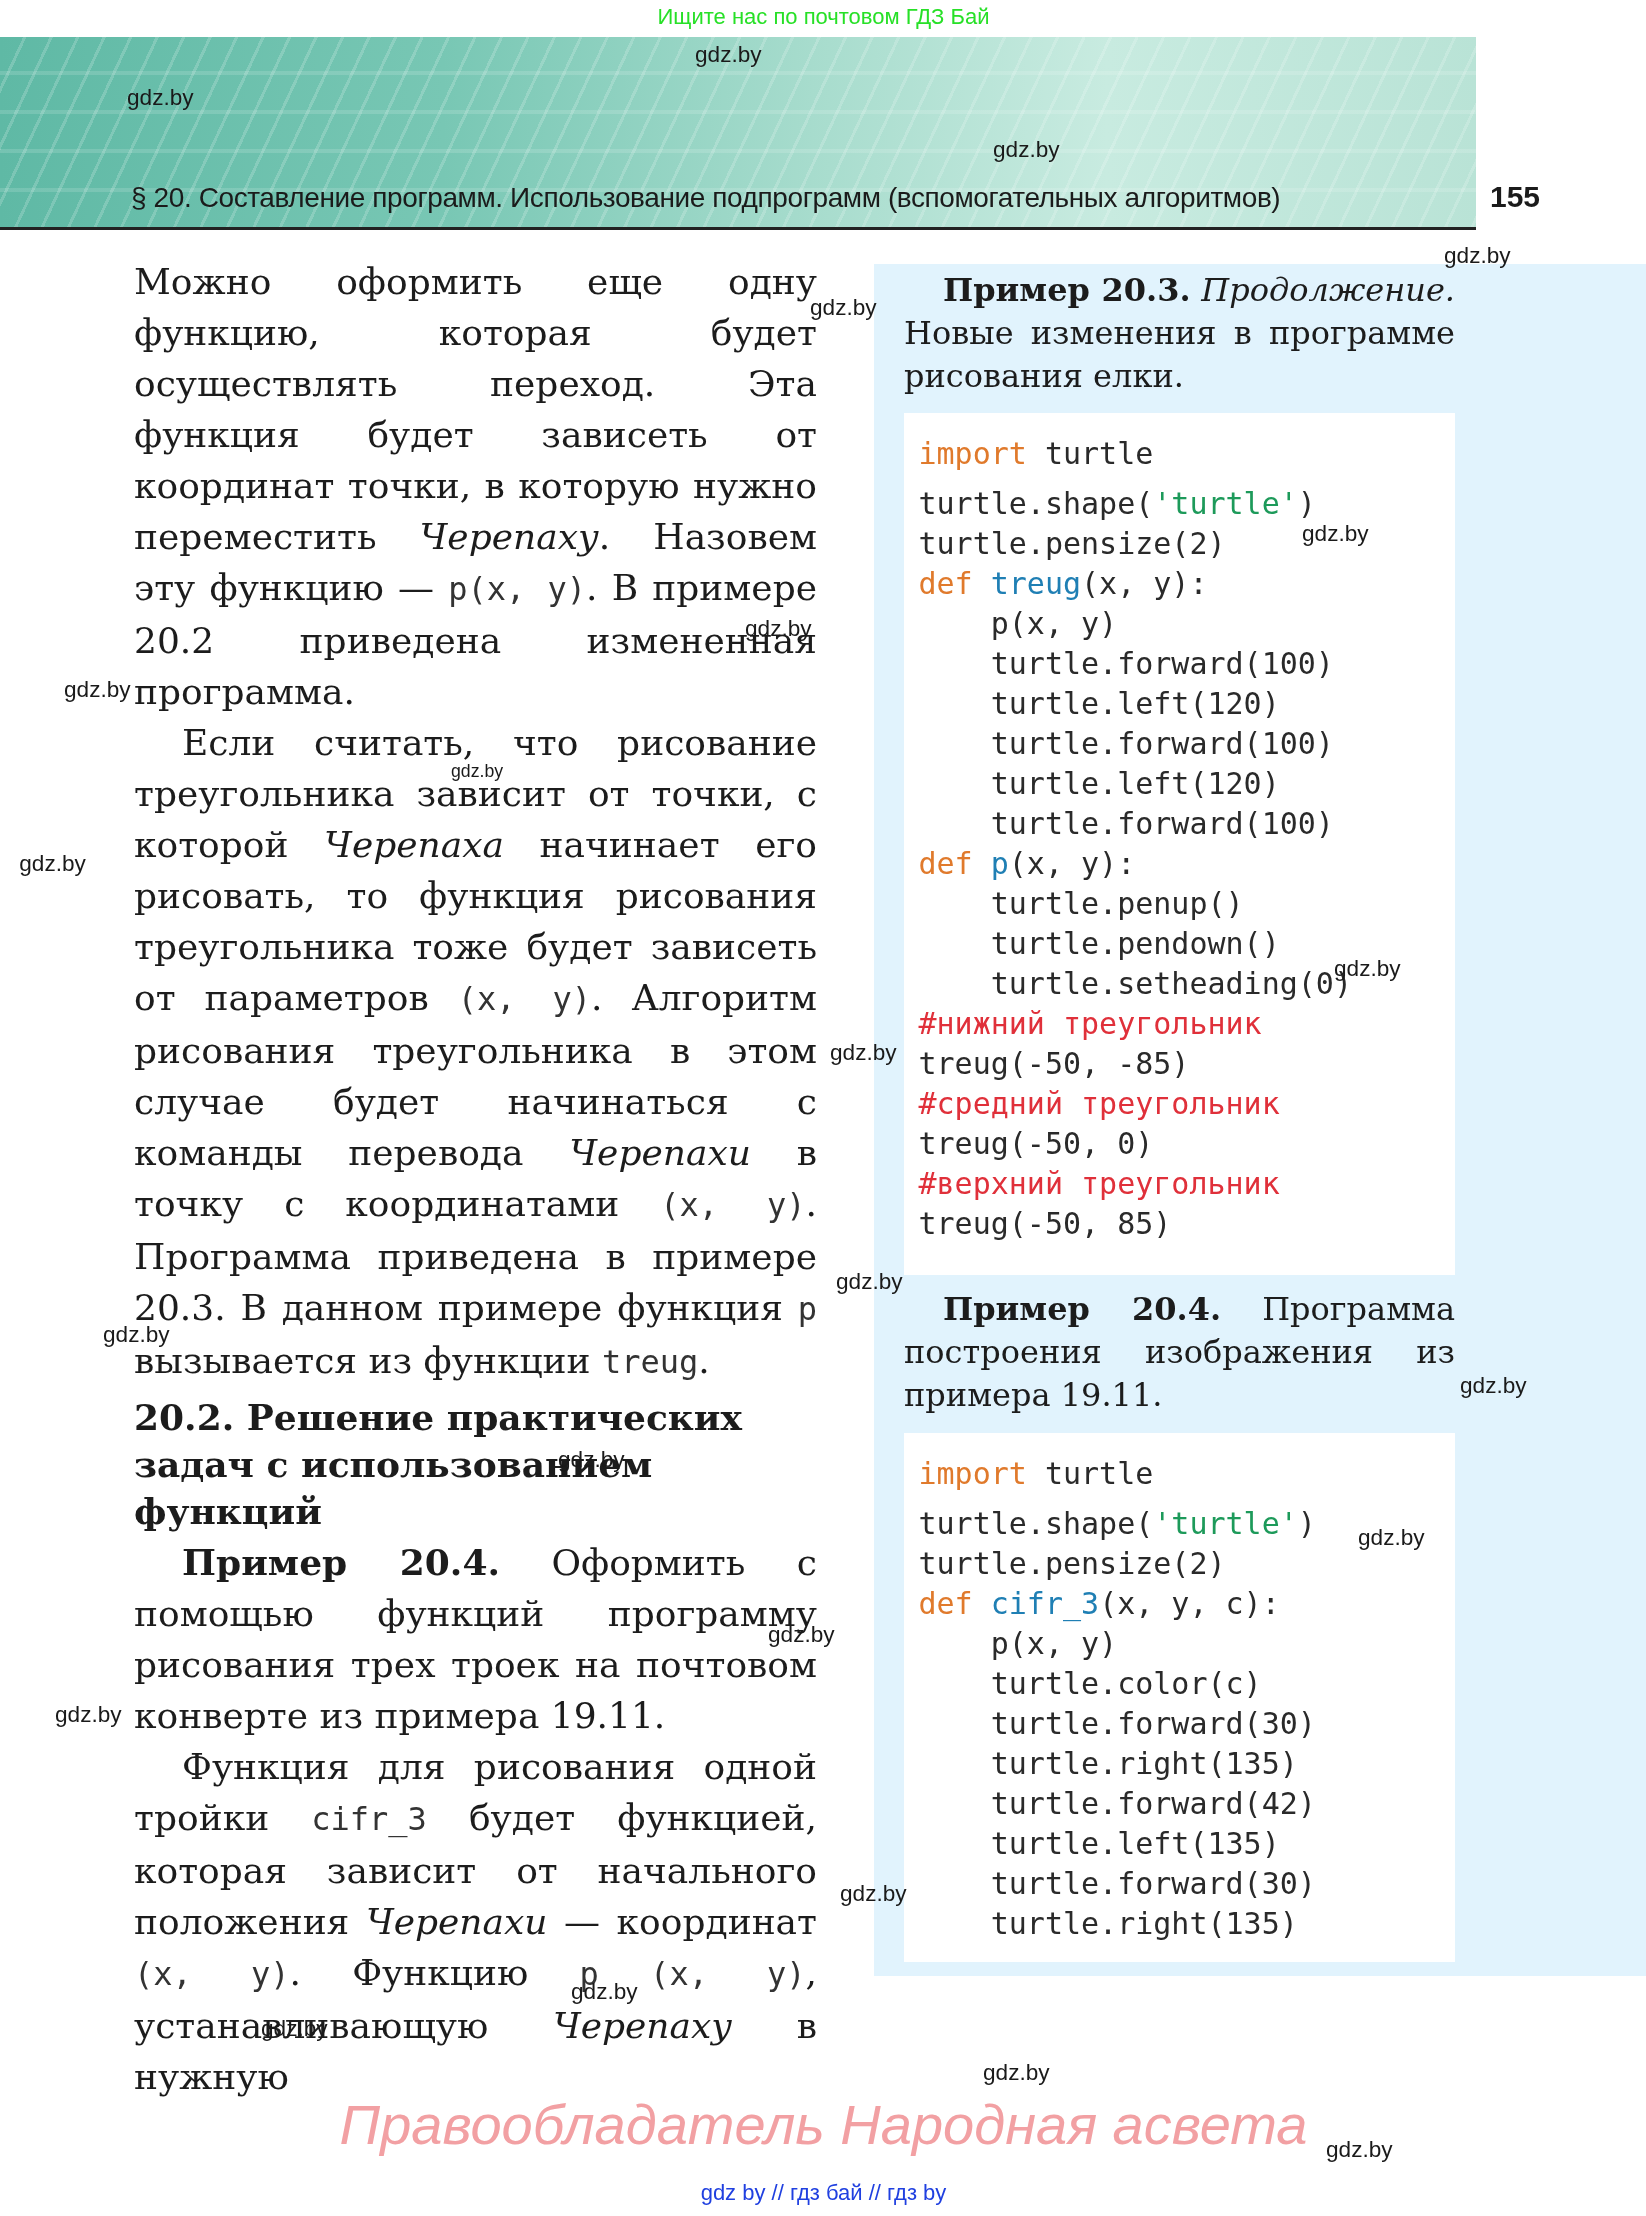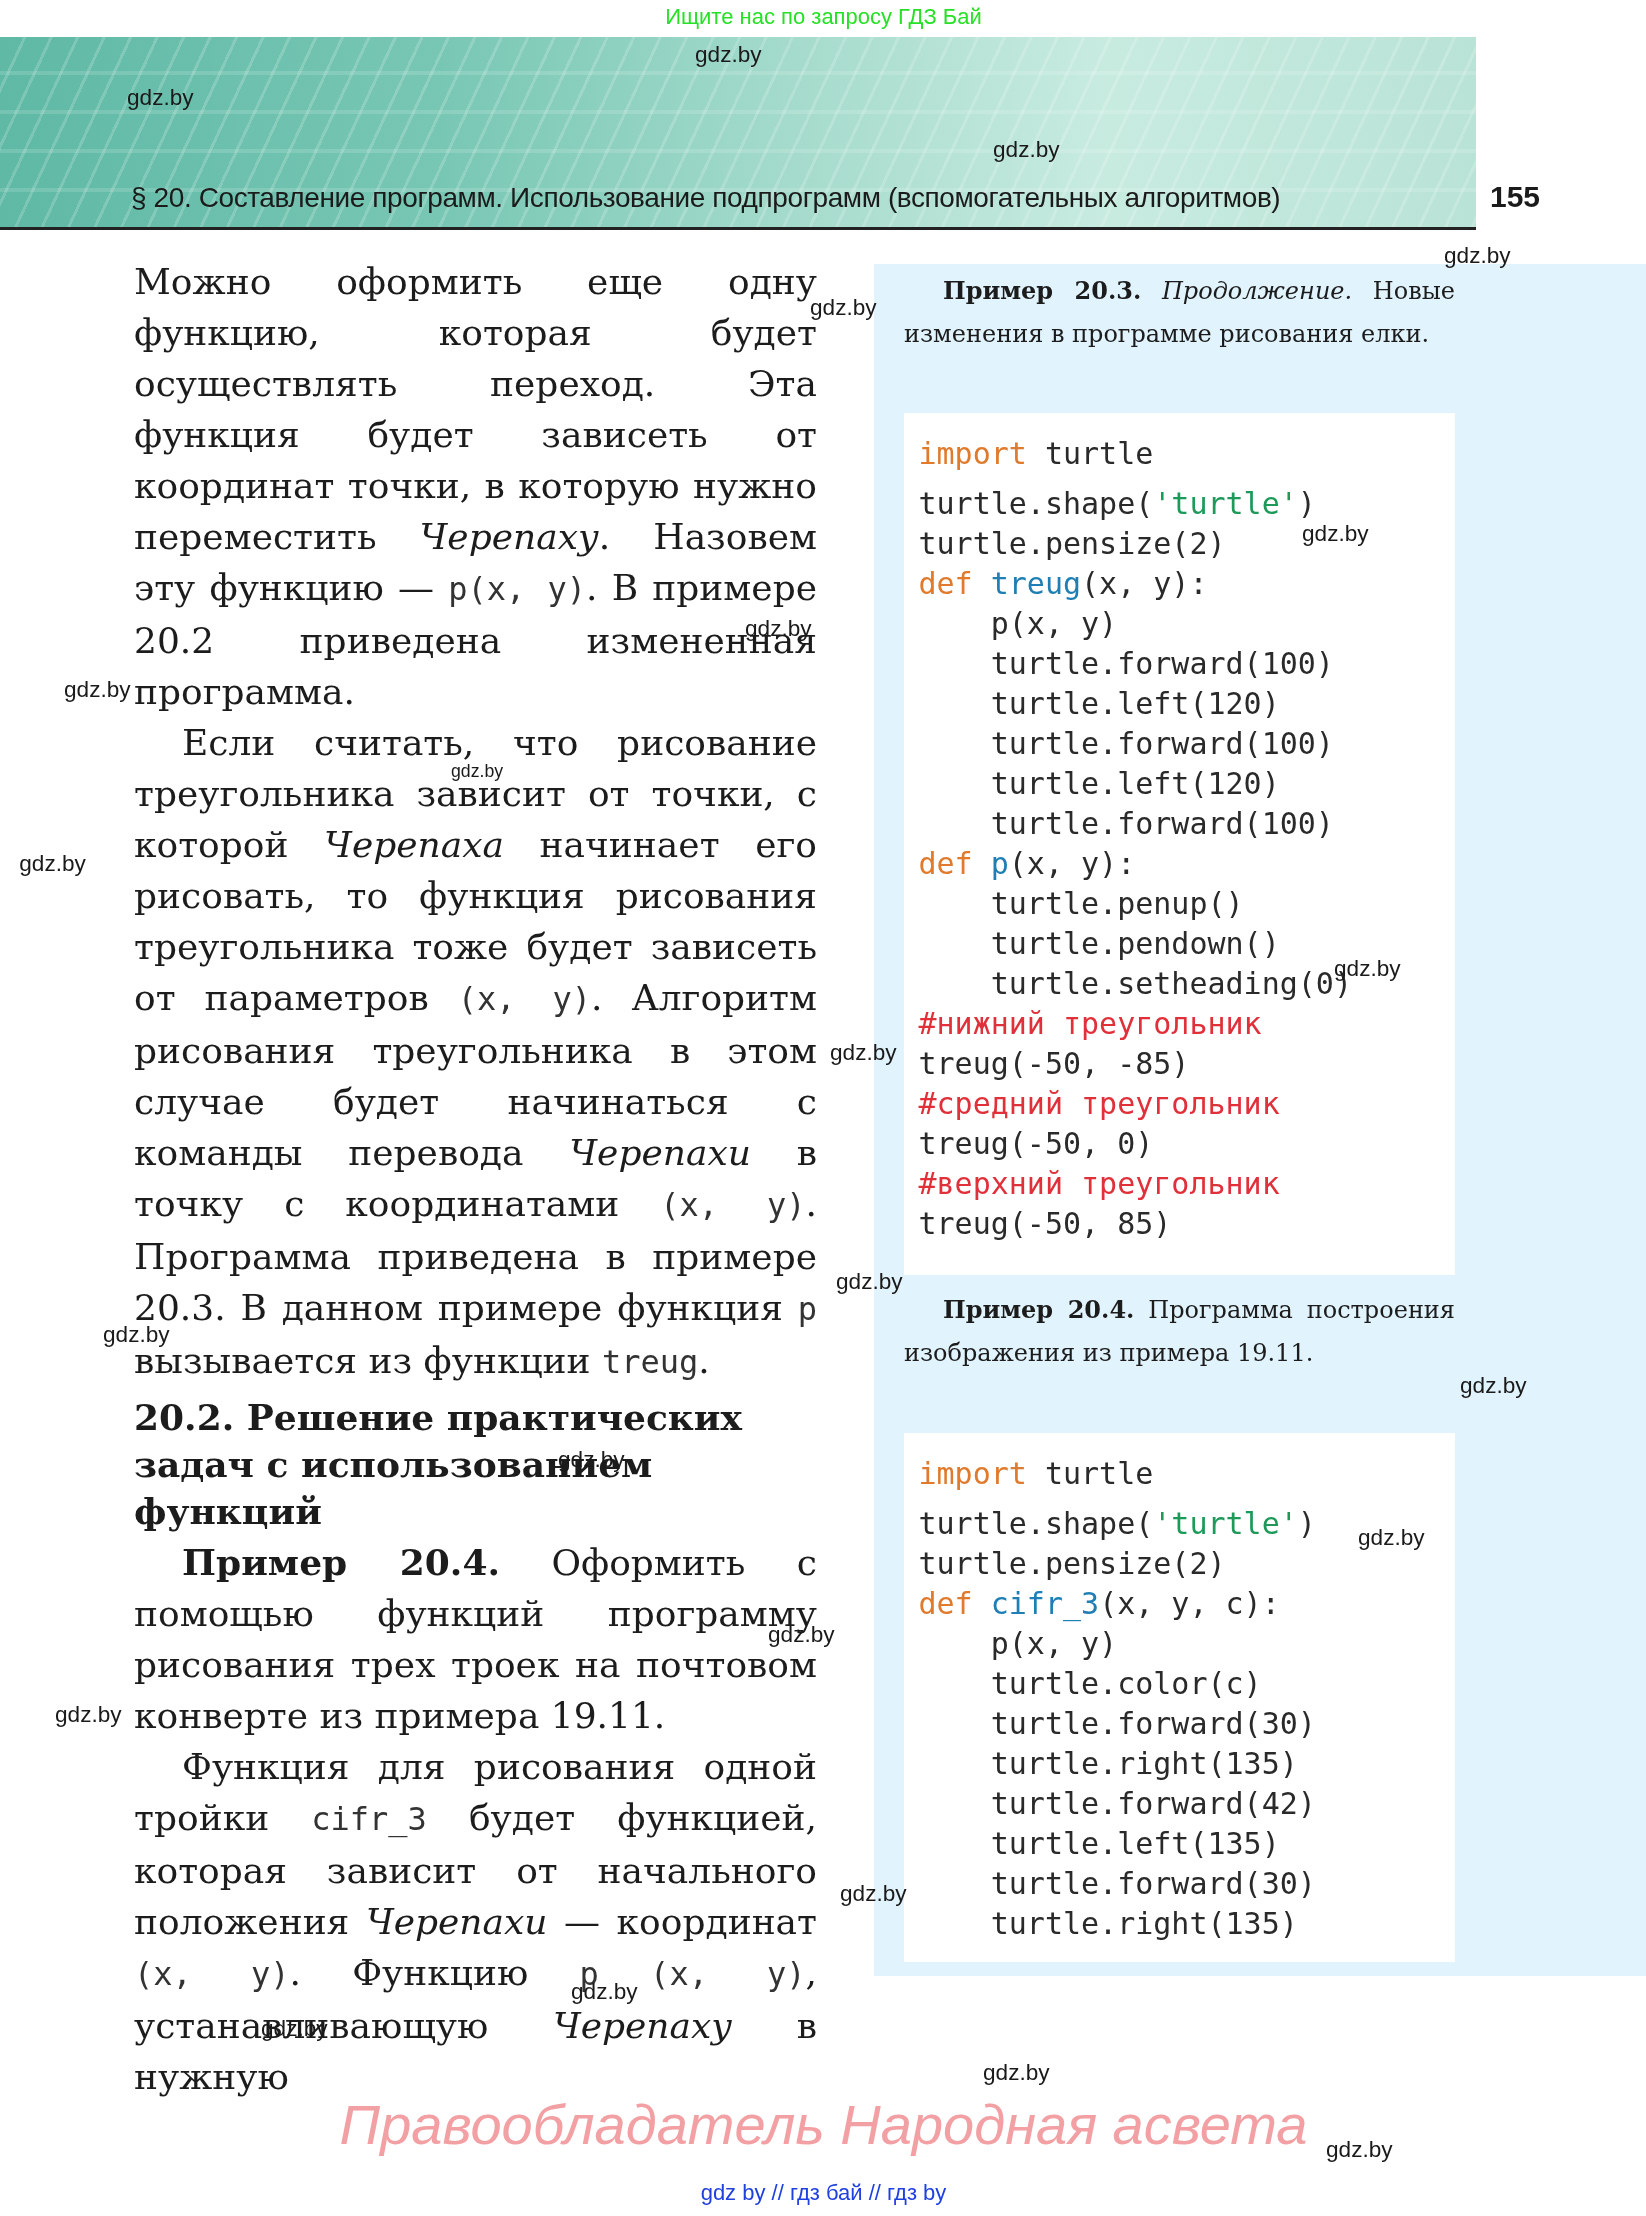--- a/index.html
+++ b/index.html
@@ -47,21 +47,21 @@
       font-weight: bold; font-size: 36px; line-height: 47px; margin: 6.4px 0 1.6px 0 !important;
       text-align: left;
     }
     .bold { font-weight: bold; }
     .side-panel {
       position: absolute; left: 874px; top: 264px; width: 772px; height: 1712px;
       background: #e1f3fd;
     }
     .side-text {
       position: absolute; left: 904px; width: 551px;
-      font-size: 24px; line-height: 43px; text-align: justify;
+      font-size: 32px; line-height: 43px; text-align: justify;
     }
     .side-text p { margin: 0; }
     .side-text .indent { text-indent: 39px; }
     .code-box {
       position: absolute; left: 904px; width: 551px; background: #ffffff;
       font-family: "DejaVu Sans Mono", monospace; font-size: 30px; color: #2a2a2a;
       padding: 6.4px 0 6.4px 14.5px; box-sizing: border-box;
     }
     .code-line { white-space: pre; height: 40px; line-height: 40px; }
     .code-line.gap { margin-bottom: 9.7px; margin-top: 15px; }
@@ -75,21 +75,21 @@
       color: #f2a0a3;
     }
     .footer-links {
       position: absolute; left: 0; width: 1647px; top: 2180px; text-align: center;
       font-family: "Liberation Sans", sans-serif; font-size: 22px; color: #2040e0;
     }
   </style>
 </head>
 <body>
 
-<div class="top-note">Ищите нас по запросу ГДЗ Бай</div>
+<div class="top-note">Ищите нас по почтовом ГДЗ Бай</div>
 
 <div class="banner">
   <div class="banner-title">§ 20. Составление программ. Использование подпрограмм (вспомогательных алгоритмов)</div>
   <div class="page-number">155</div>
 </div>
 
 <div class="left-col">
   <p><span>Можно оформить еще одну функцию, которая будет осуществлять переход. Эта функция будет зависеть от координат точки, в которую нужно переместить </span><i>Черепаху</i><span>. Назовем эту функцию — </span><span class="mono">p(x, y)</span><span>. В примере 20.2 приведена измененная программа.</span></p>
   <p class="indent"><span>Если считать, что рисование треугольника зависит от точки, с которой </span><i>Черепаха</i><span> начинает его рисовать, то функция рисования треугольника тоже будет зависеть от параметров </span><span class="mono">(x, y)</span><span>. Алгоритм рисования треугольника в этом случае будет начинаться с команды перевода </span><i>Черепахи</i><span> в точку с координатами </span><span class="mono">(x, y)</span><span>. Программа приведена в примере 20.3. В данном примере функция </span><span class="mono">p</span><span> вызывается из функции </span><span class="mono">treug</span><span>.</span></p>
   <p class="section-title">20.2. Решение практических задач с использованием функций</p>

